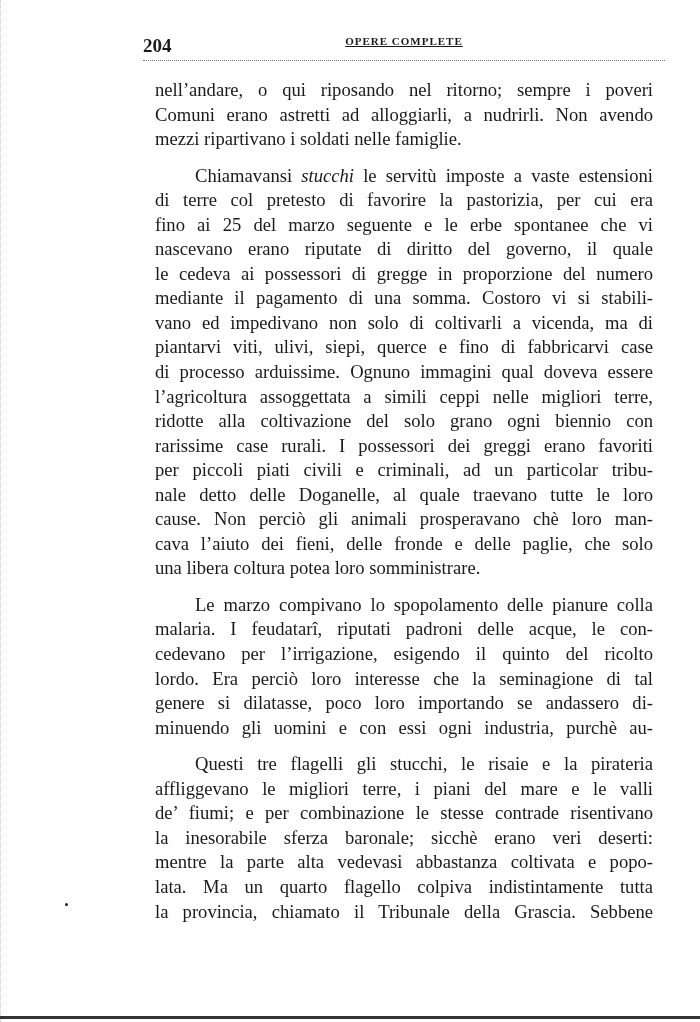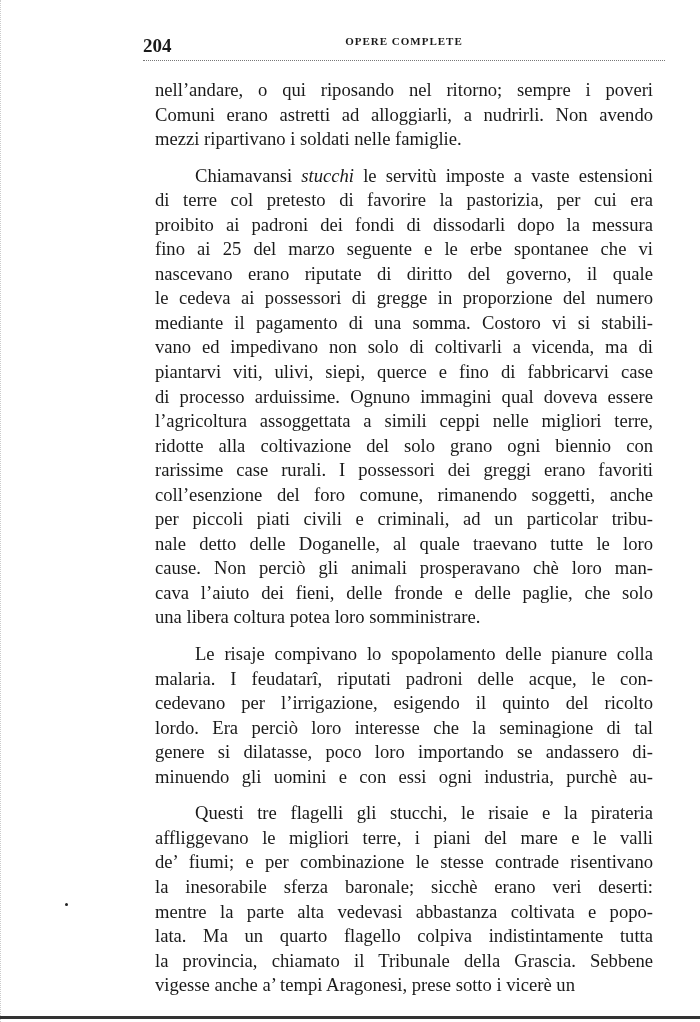--- a/index.html
+++ b/index.html
@@ -2,21 +2,21 @@
 <html><head>
 <meta charset="utf-8">
 <style>
   html, body { margin:0; padding:0; }
   body {
     width:700px; height:1022px; background:#ffffff; position:relative; overflow:hidden;
     font-family:"DejaVu Serif","Liberation Serif", serif; color:#1a1a1a;
   }
   .page-header { position:absolute; left:143px; top:31px; width:522px; height:26px; }
   .page-number { position:absolute; left:0; top:4px; font-size:19px; font-weight:bold; font-family:"Liberation Serif", serif; }
-  .running-title { position:absolute; left:0; right:0; top:4px; text-align:center; font-size:11px; letter-spacing:1px; font-family:"Liberation Serif", serif; font-weight:bold; }
+  .running-title { position:absolute; left:0; right:0; top:4px; text-align:center; font-size:11px; letter-spacing:1px; font-family:"Liberation Serif", serif; font-weight:bold;text-decoration:underline; }
   .header-rule { position:absolute; left:143px; top:60px; width:522px; border-top:1px dotted #777; }
   .body-text { position:absolute; left:143px; top:66px; width:522px; font-family:"Liberation Serif", serif; font-size:18.6px; line-height:24.55px; }
   .para { margin:12px; text-align:justify; text-align-last:justify; }
   .para .line { display:block; text-align:justify; text-align-last:justify; white-space:nowrap; }
   .para .line.last { text-align-last:left; }
   .para .line.indent { text-indent:40px; }
   .bottom-rule { position:absolute; left:0; top:1016px; width:700px; height:3px; background:#333; }
   .left-edge { position:absolute; left:0; top:0; width:3px; height:1022px; border-left:1px dotted #ccc; }
   .dot { position:absolute; width:3px; height:3px; background:#222; border-radius:50%; }
   i { font-style:italic; }
@@ -34,52 +34,49 @@
 
 <div class="body-text" id="body-text">
     <div class="para">
       <span class="line">nell’andare, o qui riposando nel ritorno; sempre i poveri</span>
       <span class="line">Comuni erano astretti ad alloggiarli, a nudrirli. Non avendo</span>
       <span class="line last">mezzi ripartivano i soldati nelle famiglie.</span>
     </div>
     <div class="para">
       <span class="line indent">Chiamavansi <i>stucchi</i> le servitù imposte a vaste estensioni</span>
       <span class="line">di terre col pretesto di favorire la pastorizia, per cui era</span>
-      <span class="line">proibito ai padroni dei fondi di dissodarli dopo la messura</span>
       <span class="line">fino ai 25 del marzo seguente e le erbe spontanee che vi</span>
       <span class="line">nascevano erano riputate di diritto del governo, il quale</span>
       <span class="line">le cedeva ai possessori di gregge in proporzione del numero</span>
       <span class="line">mediante il pagamento di una somma. Costoro vi si stabili-</span>
       <span class="line">vano ed impedivano non solo di coltivarli a vicenda, ma di</span>
       <span class="line">piantarvi viti, ulivi, siepi, querce e fino di fabbricarvi case</span>
       <span class="line">di processo arduissime. Ognuno immagini qual doveva essere</span>
       <span class="line">l’agricoltura assoggettata a simili ceppi nelle migliori terre,</span>
       <span class="line">ridotte alla coltivazione del solo grano ogni biennio con</span>
       <span class="line">rarissime case rurali. I possessori dei greggi erano favoriti</span>
-      <span class="line">coll’esenzione del foro comune, rimanendo soggetti, anche</span>
       <span class="line">per piccoli piati civili e criminali, ad un particolar tribu-</span>
       <span class="line">nale detto delle Doganelle, al quale traevano tutte le loro</span>
       <span class="line">cause. Non perciò gli animali prosperavano chè loro man-</span>
       <span class="line">cava l’aiuto dei fieni, delle fronde e delle paglie, che solo</span>
       <span class="line last">una libera coltura potea loro somministrare.</span>
     </div>
     <div class="para">
-      <span class="line indent">Le risaje compivano lo spopolamento delle pianure colla</span>
+      <span class="line indent">Le marzo compivano lo spopolamento delle pianure colla</span>
       <span class="line">malaria. I feudatarî, riputati padroni delle acque, le con-</span>
       <span class="line">cedevano per l’irrigazione, esigendo il quinto del ricolto</span>
       <span class="line">lordo. Era perciò loro interesse che la seminagione di tal</span>
       <span class="line">genere si dilatasse, poco loro importando se andassero di-</span>
       <span class="line">minuendo gli uomini e con essi ogni industria, purchè au-</span>
     </div>
     <div class="para">
       <span class="line indent">Questi tre flagelli gli stucchi, le risaie e la pirateria</span>
       <span class="line">affliggevano le migliori terre, i piani del mare e le valli</span>
       <span class="line">de’ fiumi; e per combinazione le stesse contrade risentivano</span>
       <span class="line">la inesorabile sferza baronale; sicchè erano veri deserti:</span>
       <span class="line">mentre la parte alta vedevasi abbastanza coltivata e popo-</span>
       <span class="line">lata. Ma un quarto flagello colpiva indistintamente tutta</span>
       <span class="line">la provincia, chiamato il Tribunale della Grascia. Sebbene</span>
-      <span class="line last">vigesse anche a’ tempi Aragonesi, prese sotto i vicerè un</span>
     </div>
   </div>
 
 <div class="dot" style="left:65px; top:903px;"></div>
 <div class="bottom-rule"></div>
 
 </body></html>

